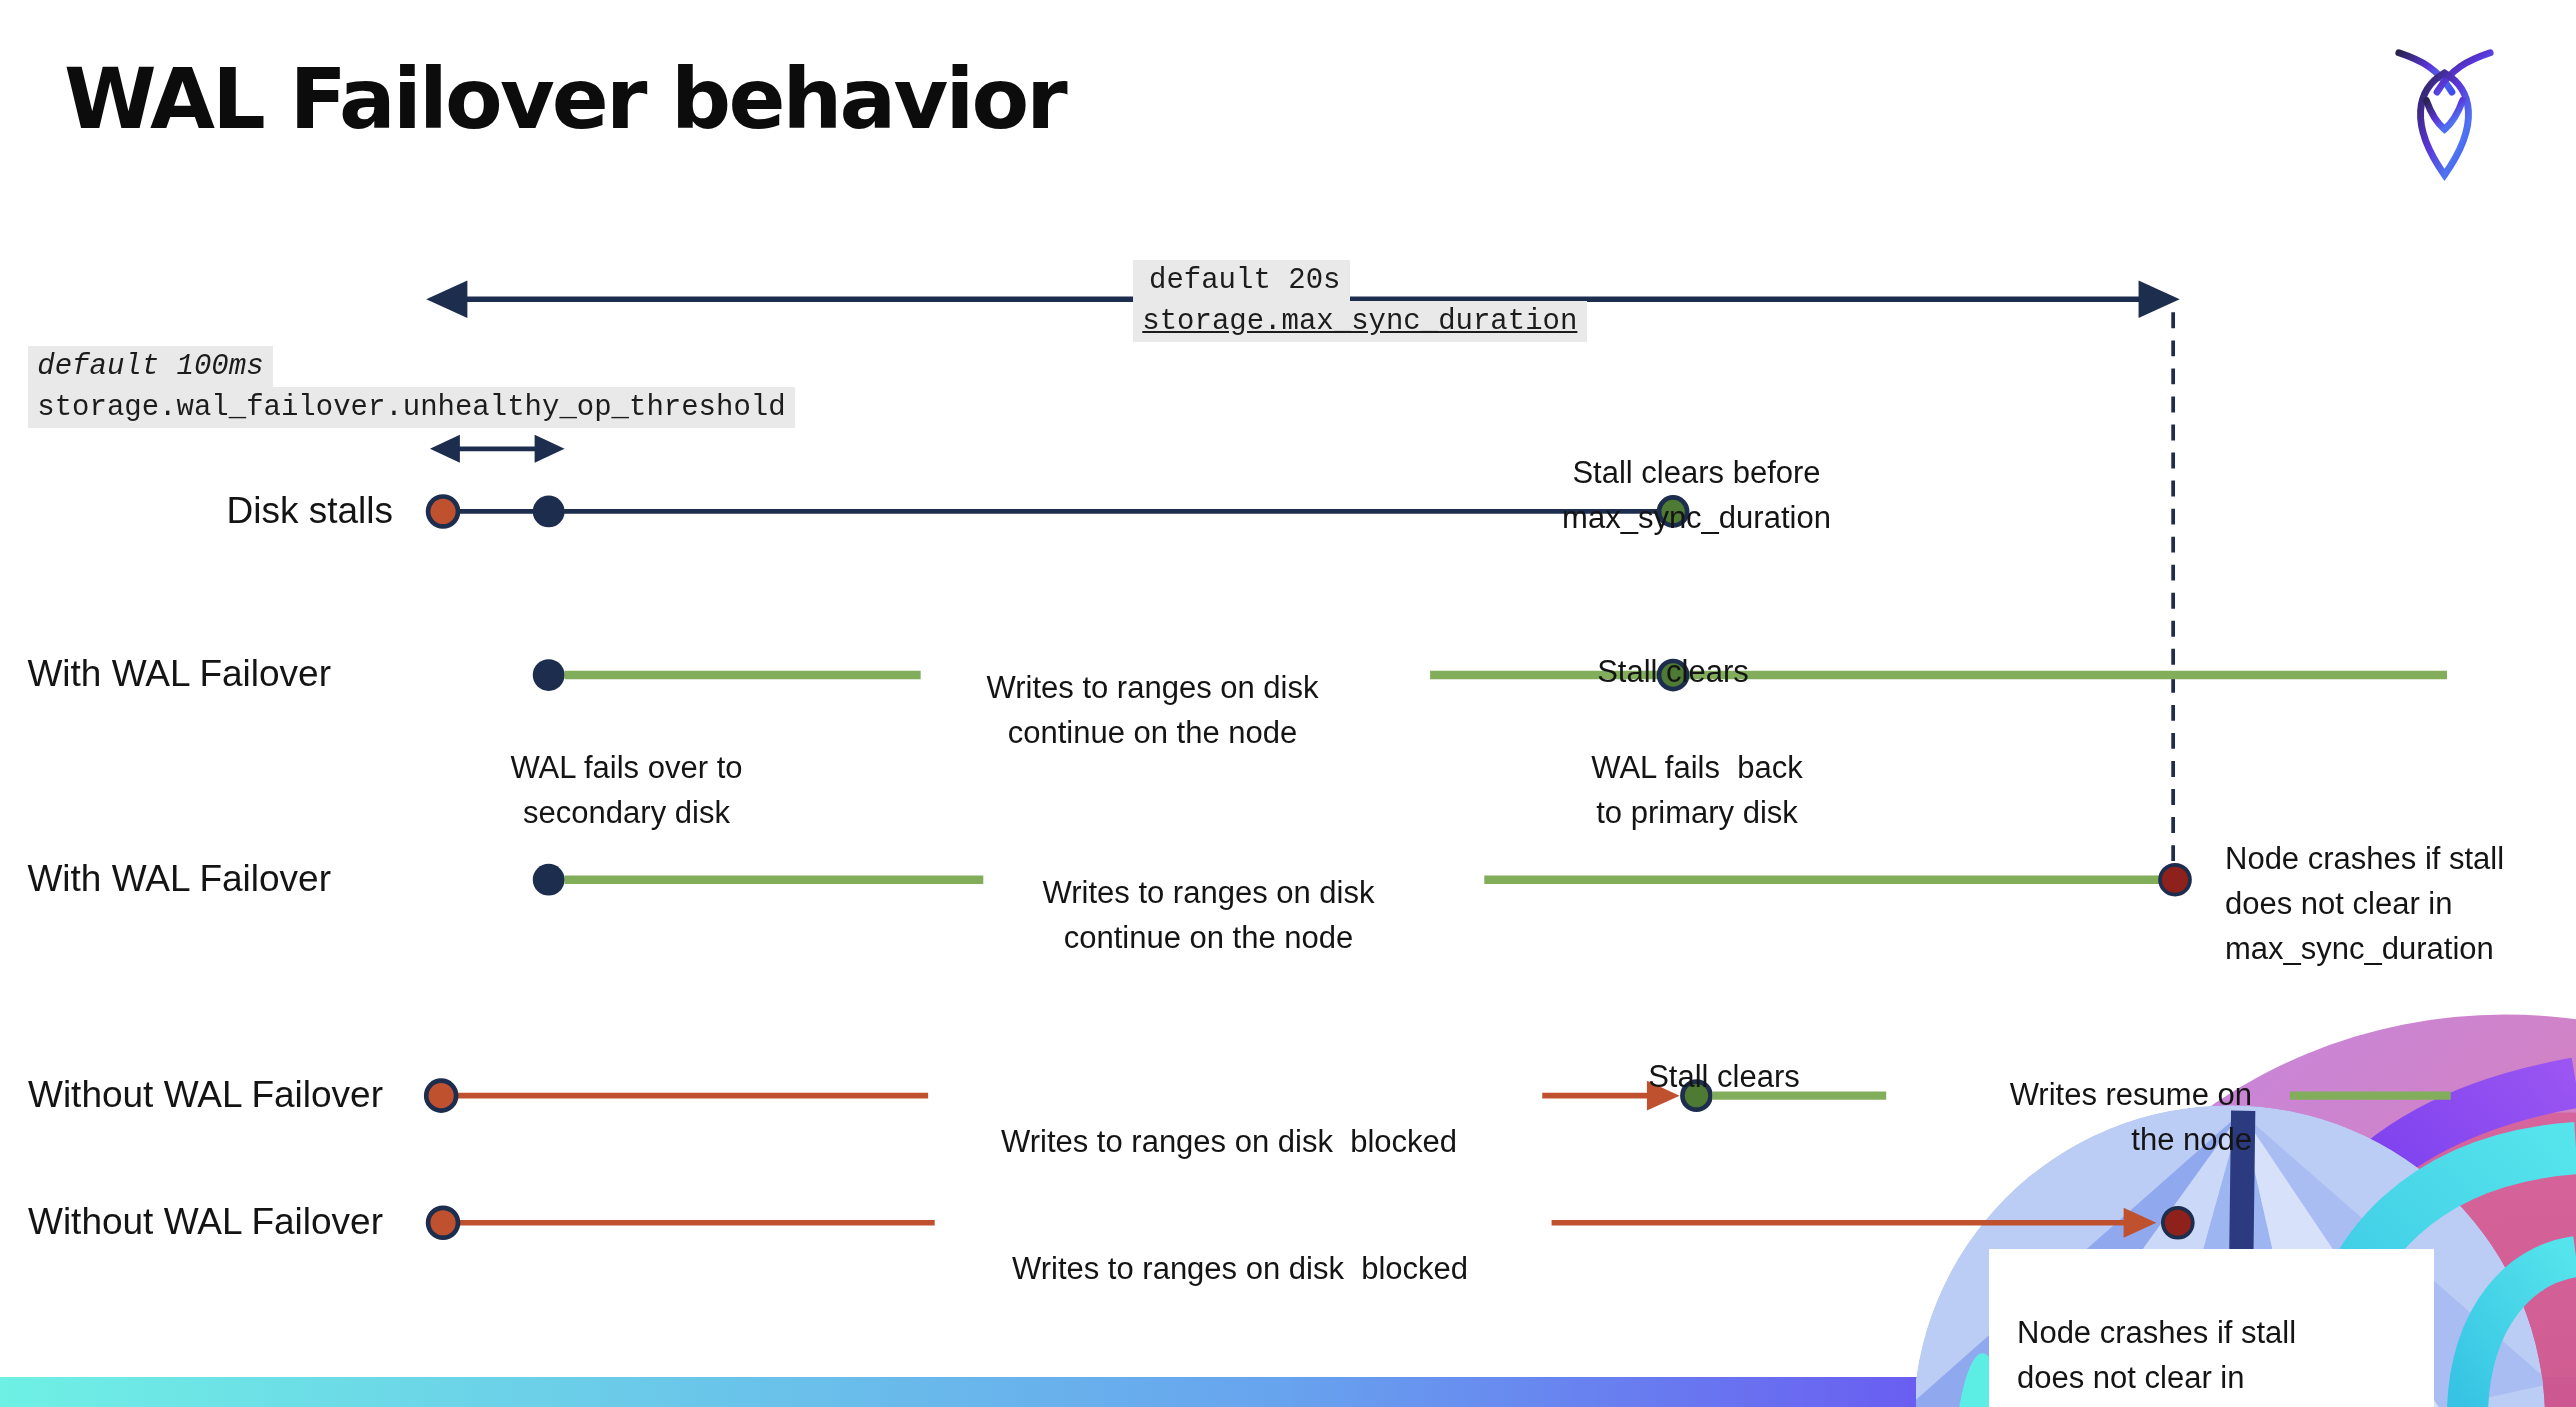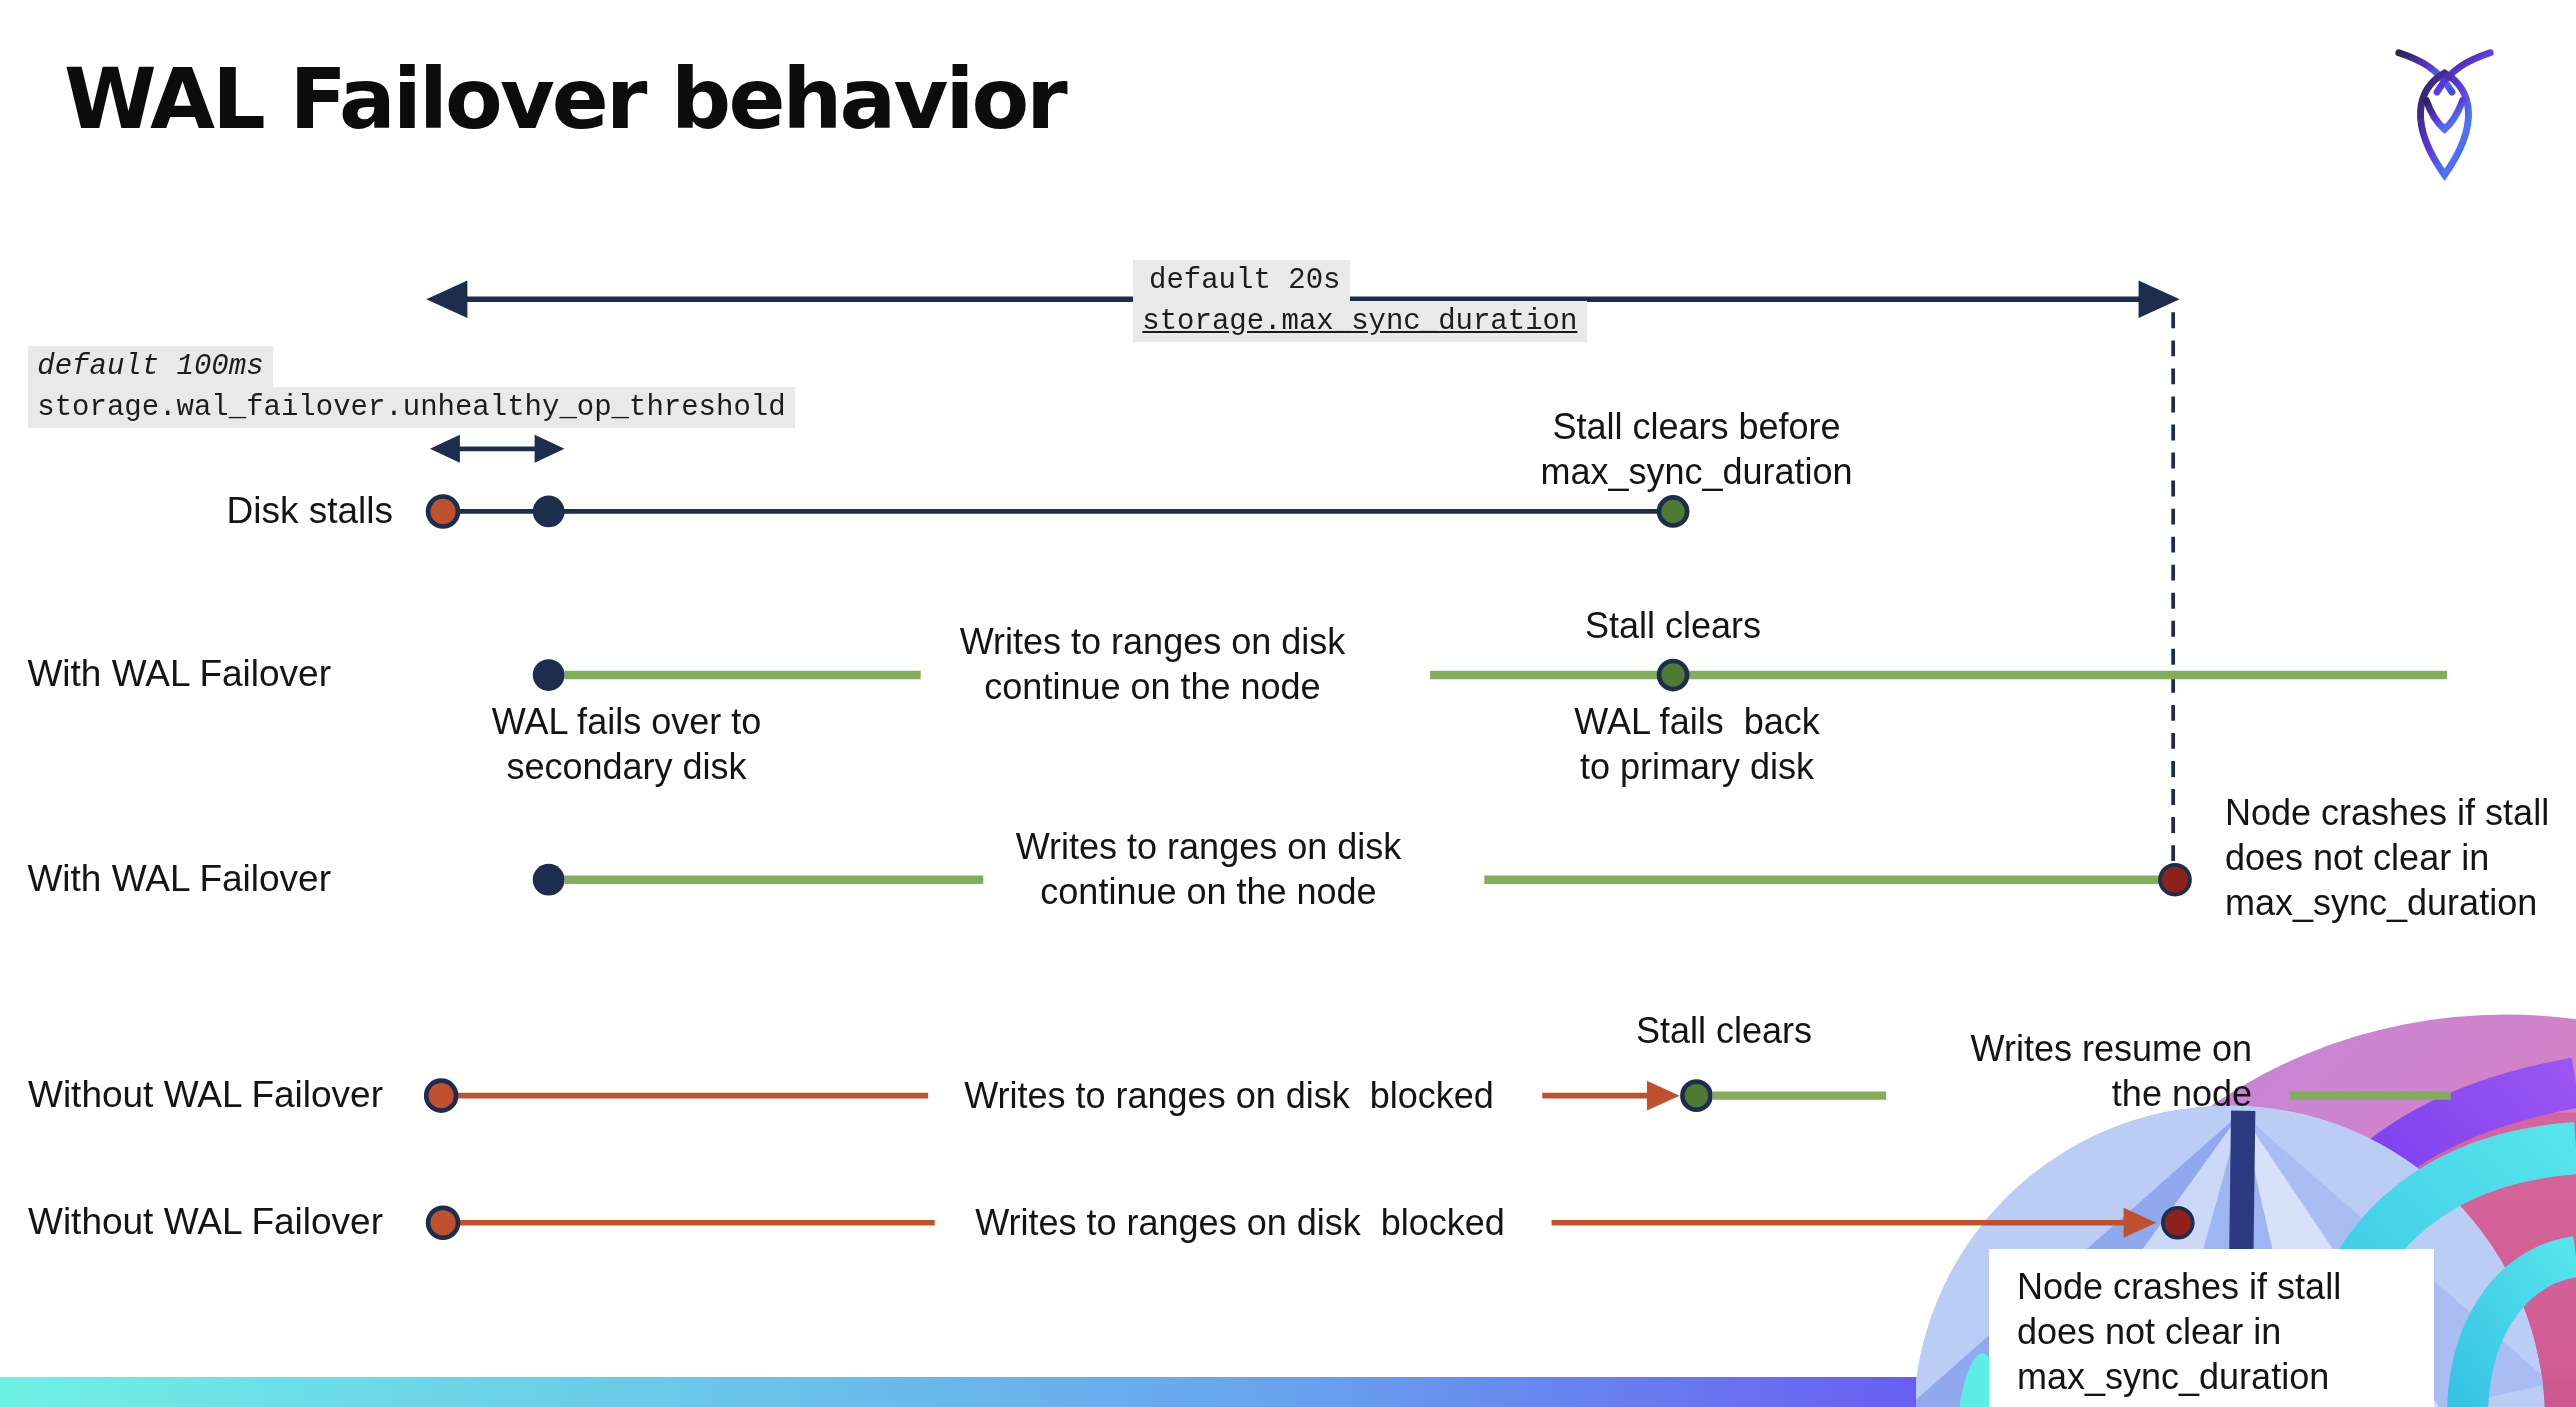--- a/index.html
+++ b/index.html
@@ -3,21 +3,21 @@
 <meta charset="utf-8">
 <style>
   html,body{margin:0;padding:0;background:#ffffff;}
   #canvas{position:relative;width:2576px;height:1408px;background:#ffffff;overflow:hidden;
           font-family:"Liberation Sans",sans-serif;color:#141414;}
   .abs{position:absolute;}
   #title{left:64px;top:17px;font-family:"DejaVu Sans",sans-serif;font-weight:bold;
          font-size:84px;letter-spacing:-2.8px;color:#0c0c0c;z-index:4;margin-top:33px;}
   .code{position:absolute;font-family:"Liberation Mono",monospace;font-size:29px;color:#1c1c1c;
         background:#e9e9e9;padding:3.7px 9.3px;white-space:pre;z-index:4;line-height:34px;}
-  .note{position:absolute;font-size:36px;line-height:45px;white-space:pre-wrap;z-index:4;color:#141414;}
+  .note{position:absolute;font-size:31px;line-height:45px;white-space:pre-wrap;z-index:4;color:#141414;margin-top:46px;}
   .rowlabel{position:absolute;font-size:37px;line-height:45px;text-align:right;z-index:4;color:#141414;}
   .center{text-align:center;}
   #bottom-bar{left:0;top:1377px;width:2576px;height:31px;z-index:1;
               background:linear-gradient(90deg,#6ef0e4 0%,#67a3ee 50%,#6a48f2 82%,#6d46f4 100%);}
   #artwork{left:1916px;top:935px;width:660px;height:473px;z-index:1;}
   #white-box{left:1989px;top:1249px;width:445px;height:159px;background:#ffffff;z-index:2;}
   #lines{left:0;top:0;width:2576px;height:1408px;z-index:3;}
   #logo{left:2391px;top:39px;width:107px;height:154px;z-index:4;}
 </style>
 </head>

